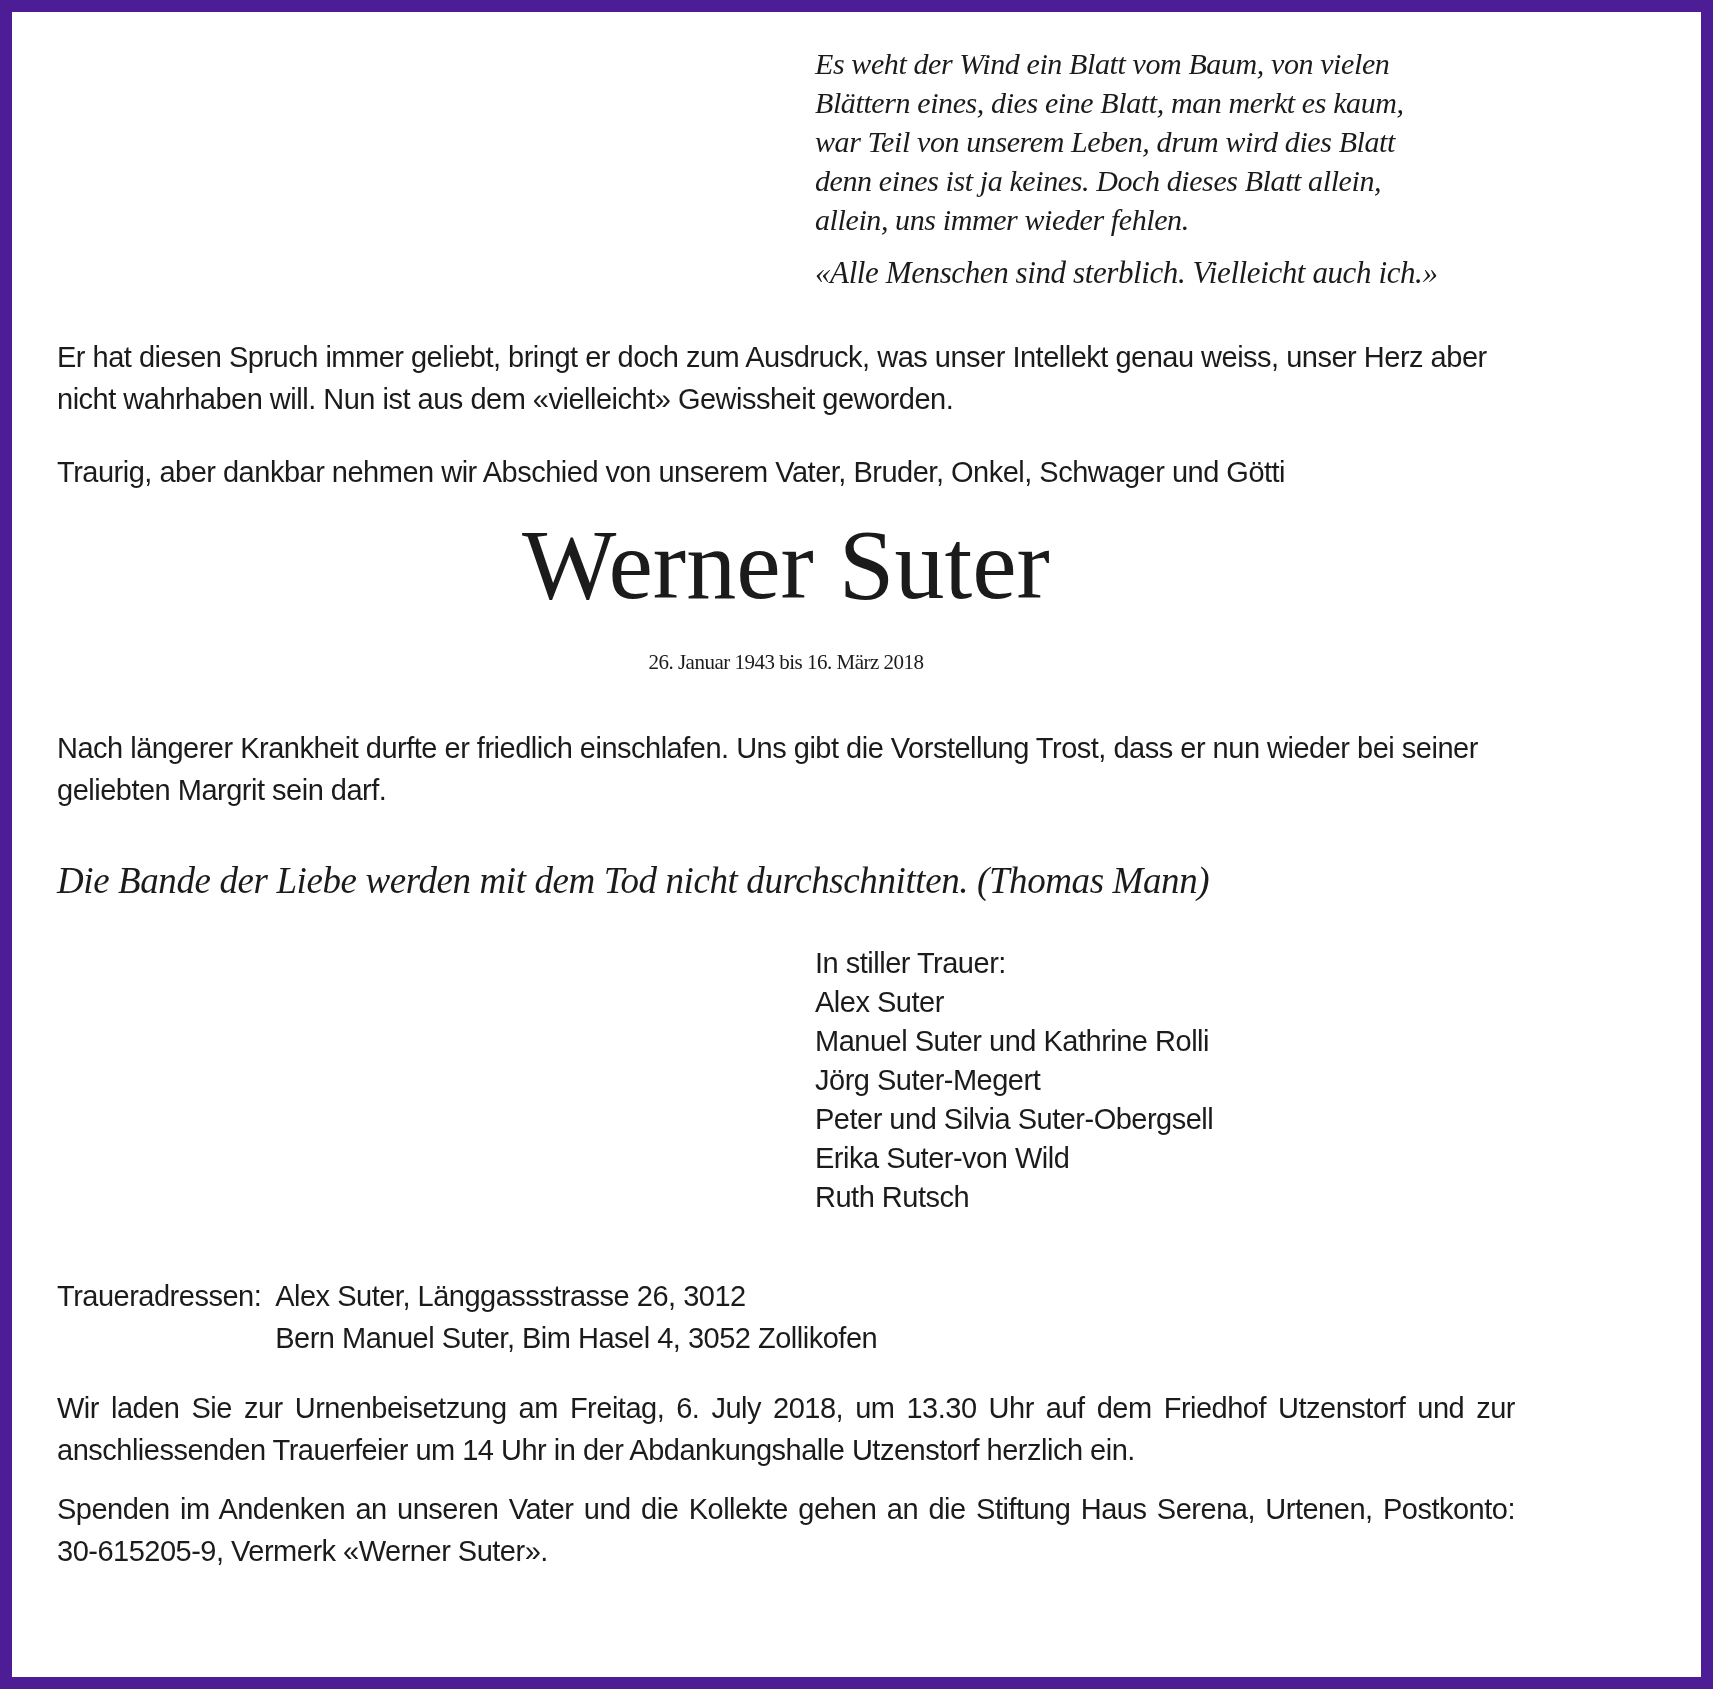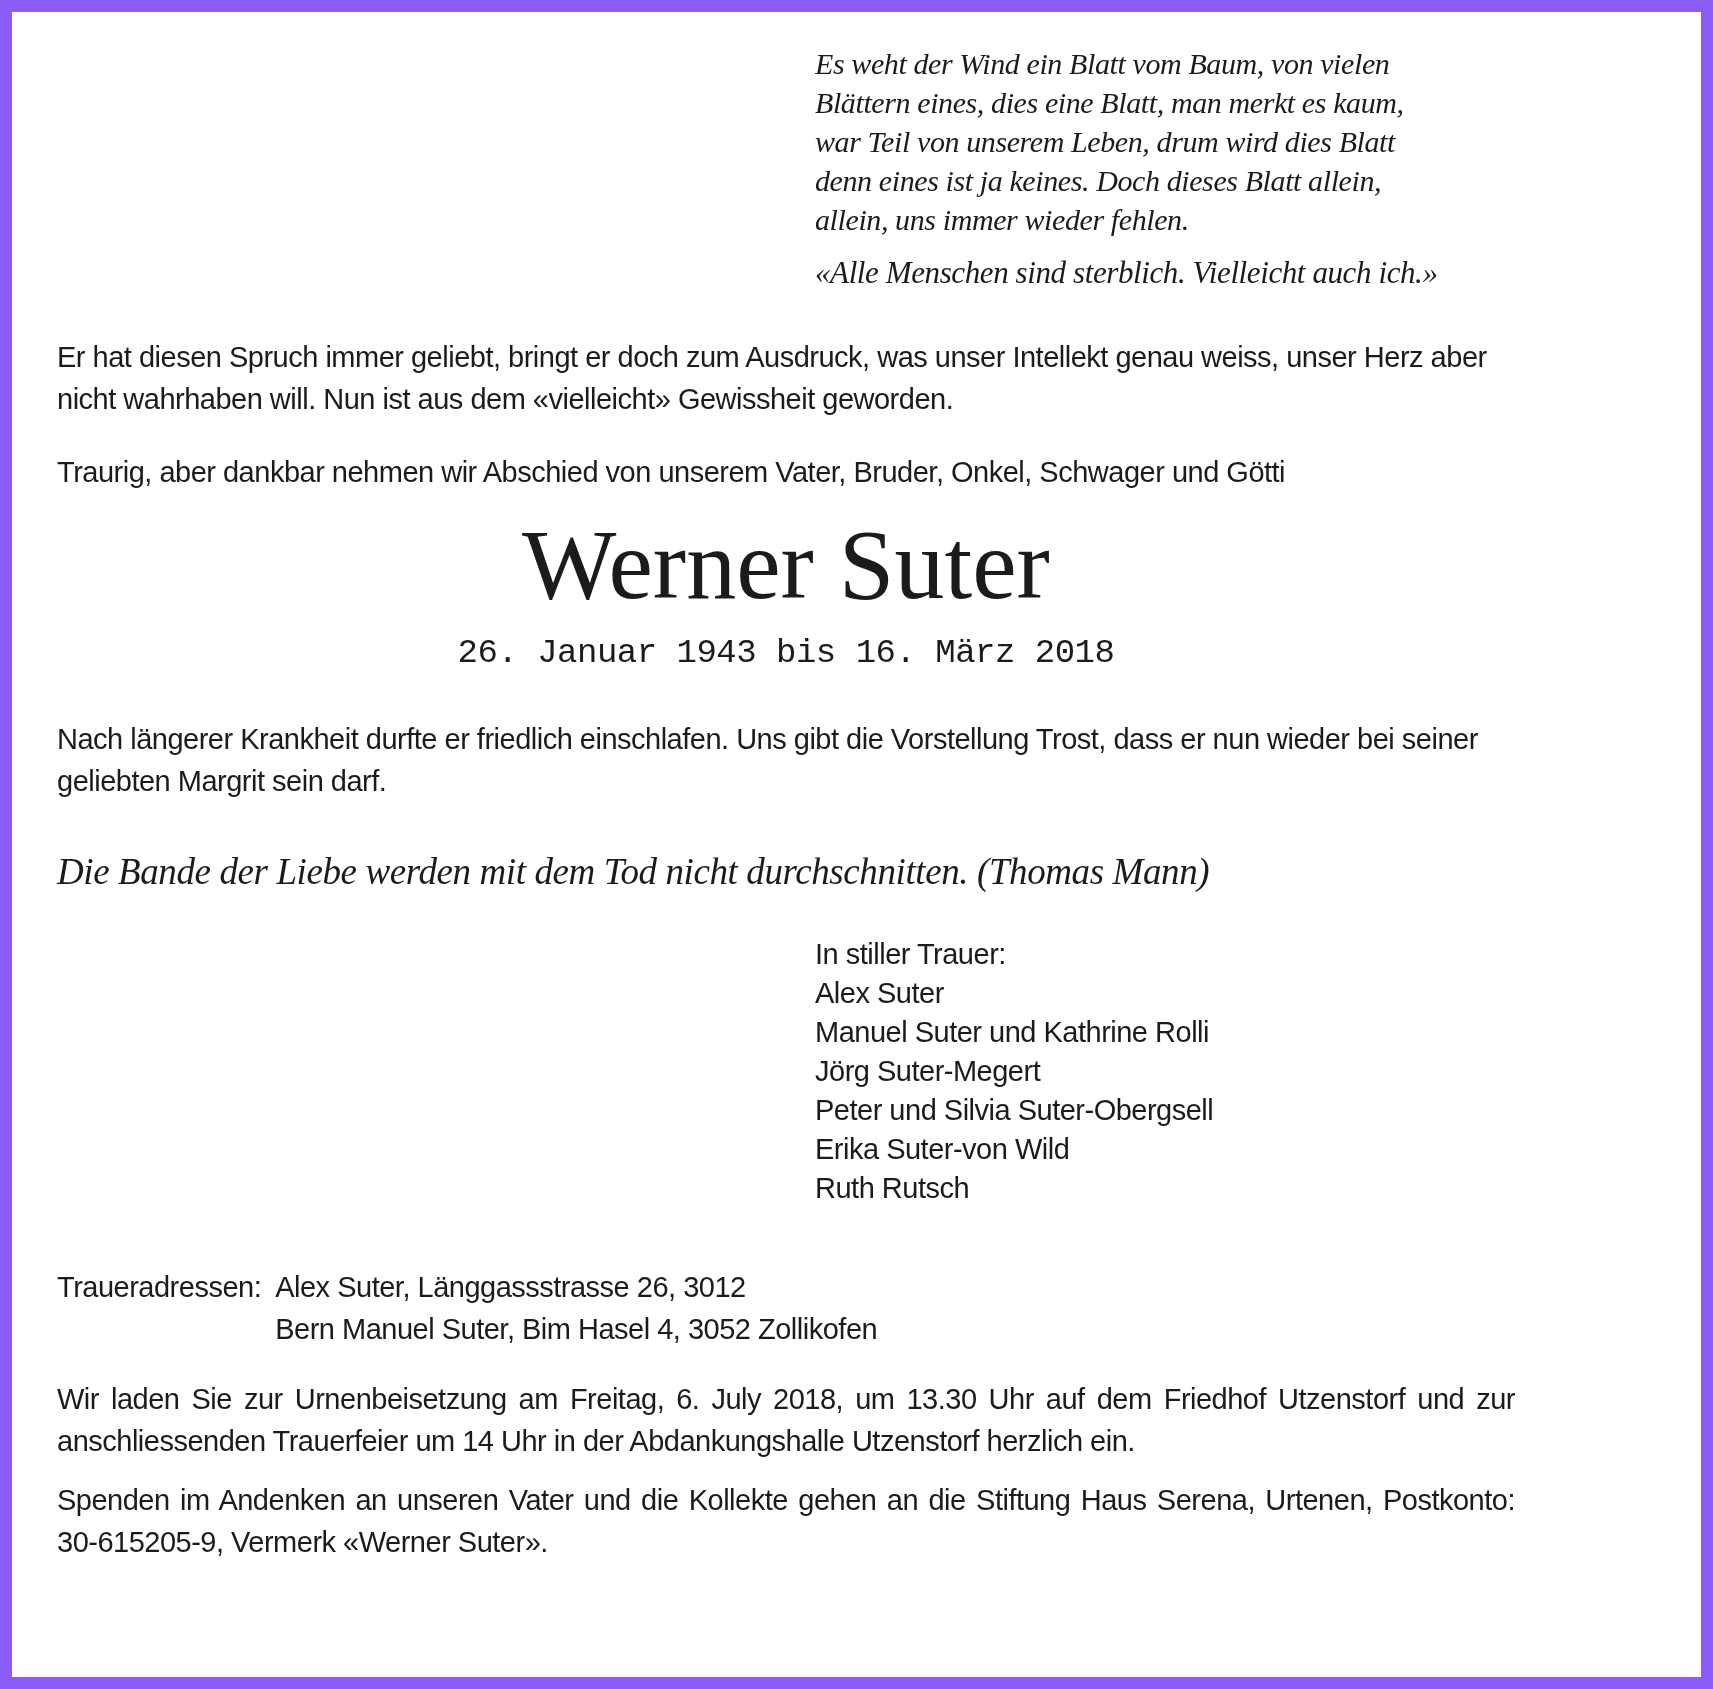--- a/index.html
+++ b/index.html
@@ -6,21 +6,21 @@
     margin: 0;
     padding: 0;
     background: #ffffff;
   }
   .page {
     position: relative;
     box-sizing: border-box;
     width: 1713px;
     height: 1689px;
     background: #ffffff;
-    border: 12px solid #8b5cf6;
+    border: 12px solid #4c1d95;
     overflow: hidden;
     color: #1b1b1b;
   }
   .content {
     box-sizing: border-box;
     width: 100%;
     height: 100%;
     padding: 32px 186px 0 45px; 
   }
   
@@ -59,24 +59,24 @@
   .name-title {
     margin: 18px 0 0 0;
     font-family: "Liberation Serif", serif;
     font-weight: normal;
     font-size: 100px;
     line-height: 108px;
     text-align: center;
     letter-spacing: 0;
   }
   .dates-line {
-    margin-top: 14px;
+    margin-top: 23px;
     text-align: center;
-    font-family: Liberation Mono, monospace;
-    font-size: 34px;
+    font-family: Liberation Serif, serif;
+    font-size: 21px;
     line-height: 40px;
     letter-spacing: -0.5px;
   }
   
   .quote-line {
     margin-top: 50px;
     font-family: "Liberation Serif", serif;
     font-style: italic;
     font-size: 37px;
     line-height: 40px;

